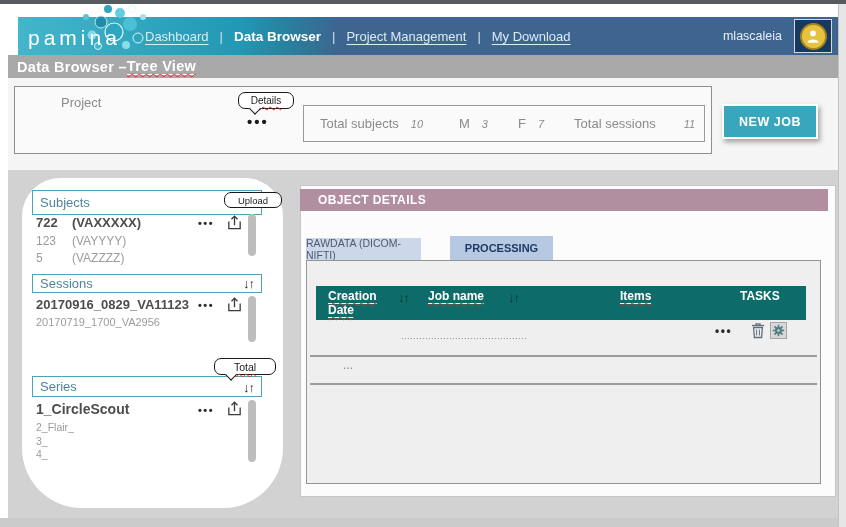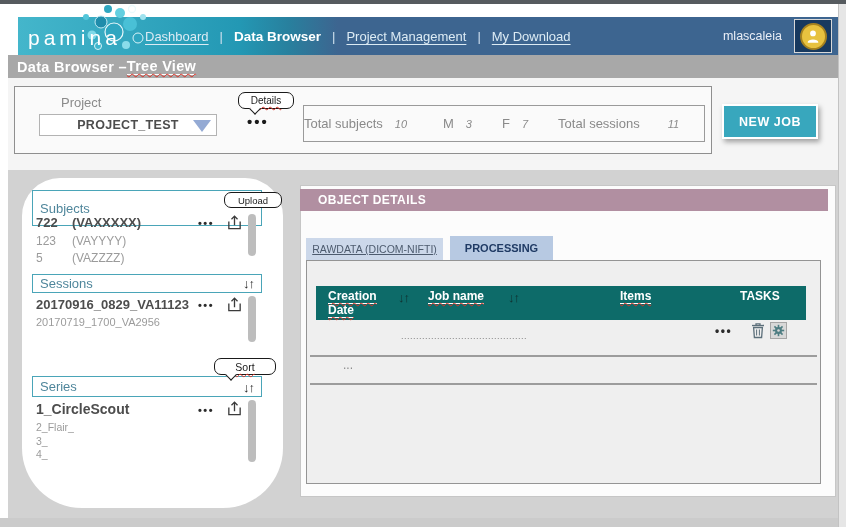--- a/index.html
+++ b/index.html
@@ -42,37 +42,37 @@
   .project-select .sel-text { font-size:12.5px; font-weight:bold; color:#4d4d4d; letter-spacing:.3px; }
   .dd-arrow { position:absolute; right:5px; top:5px; width:0; height:0; border-left:9px solid transparent; border-right:9px solid transparent; border-top:12px solid #94aad4; }
 
   .chip { position:absolute; background:#ffffff; border:1.5px solid #1a1a1a; border-radius:7px;
           display:flex; align-items:center; justify-content:center; font-size:10px; color:#1a1a1a; cursor:pointer; z-index:5; }
   .chip::after { content:""; position:absolute; left:12px; bottom:-4.5px; width:7px; height:7px; background:#ffffff;
                  border-right:1.5px solid #1a1a1a; border-bottom:1.5px solid #1a1a1a; transform:rotate(45deg); }
   .chip-details { left:223px; top:5px; width:56px; height:17px; }
   .panel-dots { position:absolute; left:232px; top:26px; font-size:15px; font-weight:bold; color:#1a1a1a; letter-spacing:2px; cursor:pointer; }
 
-  .stats-box { position:absolute; left:288px; top:18px; width:402px; height:37px; border:1px solid #9a9a9a; display:flex; align-items:center; padding-left:0; }
+  .stats-box { position:absolute; left:288px; top:18px; width:402px; height:37px; border:1px solid #9a9a9a; display:flex; align-items:center; padding-left:16px; }
   .s-label { color:#8a8a8a; font-size:13px; white-space:nowrap; }
   .s-val { color:#8a8a8a; font-size:11px; margin-left:12px;font-style:italic; }
   .mL36 { margin-left:36px; } .mL30 { margin-left:30px; } .mL28 { margin-left:28px; }
 
   .new-job { position:absolute; left:714px; top:26px; width:96px; height:35px; background:#38a7bd; border:2px solid #ffffff;
              box-shadow:2px 3px 5px rgba(0,0,0,.35); color:#ffffff; font-weight:bold; font-size:12.5px; letter-spacing:.5px;
              font-family:"Liberation Sans", sans-serif; cursor:pointer; }
 
   
   .main-area { position:absolute; left:8px; top:170px; width:830px; height:348px; background:#d2d2d2; }
 
   
   .left-card { position:absolute; left:14px; top:8px; width:261px; height:330px; background:#ffffff; border-radius:38px 38px 60px 60px; }
   .tree-box { position:absolute; left:10px; width:230px; border:1px solid #4aa5b8; background:#ffffff; display:flex; align-items:center; padding:0 7px; }
   .tree-box .box-label { color:#4f869b; font-size:13px; }
-  .box-subjects { top:12px; height:36px; }
+  .box-subjects { top:12px; height:25px; }
   .box-sessions { top:96px; height:19px; }
   .box-series   { top:198px; height:21px; }
   .box-sort-icon { position:absolute; right:7px; top:1px; font-size:13px; font-weight:bold; color:#222; letter-spacing:-1px; cursor:pointer; }
   .chip-upload { left:202px; top:14px; width:58px; height:16px; font-size:9.5px; }
   .chip-upload::after { display:none; }
   .chip-sort { left:192px; top:180px; width:62px; height:17px; font-size:10.5px; }
 
   .t-row { position:absolute; left:14px; display:flex; white-space:nowrap; }
   .t-bold { font-weight:bold; color:#4d4d4d; }
   .t-dim  { color:#9b9b9b; }
@@ -80,21 +80,21 @@
   .list-dots { position:absolute; left:176px; font-size:11px; font-weight:bold; color:#2b2b2b; letter-spacing:1.5px; cursor:pointer; }
   .upload-ic { position:absolute; left:204px; cursor:pointer; }
   .vscroll { position:absolute; left:226px; width:8px; background:#bdbdbd; border-radius:4px; cursor:pointer; }
 
   
   .right-panel { position:absolute; left:292px; top:15px; width:536px; height:312px; background:#fcfcfc; border:1px solid #c6c6c6; }
   .od-bar { position:absolute; left:-1px; top:3px; width:528px; height:22px; background:#b18fa1; color:#ffffff;
             font-weight:bold; font-size:12px; letter-spacing:.4px; display:flex; align-items:center; padding-left:18px; }
   .od-title { position:absolute; left:0; top:31px; width:100%; text-align:center; color:#c09b3a; font-size:15px; letter-spacing:.3px; }
   .tab { position:absolute; display:flex; align-items:center; justify-content:center; cursor:pointer; }
-  .tab-raw  { left:5px; top:52px; width:137px; height:22px; background:#ccd8ea; color:#4d5b6e; font-size:10.5px;text-decoration:underline; }
+  .tab-raw  { left:5px; top:52px; width:115px; height:22px; background:#ccd8ea; color:#4d5b6e; font-size:10.5px; }
   .tab-proc { left:149px; top:50px; width:103px; height:24px; background:#b7c9e2; color:#1f3a64; font-size:11px; font-weight:bold; }
 
   .table-area { position:absolute; left:5px; top:74px; width:515px; height:224px; background:#efefef; border:1px solid #949494; }
   .thead { position:absolute; left:9px; top:25px; width:490px; height:34px; background:#0d6b69; color:#ffffff; font-weight:bold; font-size:12px; }
   .th { position:absolute; top:3px; }
   .th .ulw { border-bottom:1px solid #ffffff; }
   .th-c1 { left:12px; width:66px; line-height:14px; }
   .th-sort1 { left:82px; top:4px; }
   .th-c2 { left:112px; }
   .th-sort2 { left:192px; top:4px; }
@@ -157,24 +157,20 @@
   </div>
 
   <div class="title-bar">
     <span>Data Browser – </span>
     <span class="ul-white"><span class="wavy">Tree View</span></span>
   </div>
 
   <div class="content-top">
     <div class="project-panel">
       <div class="project-label">Project</div>
-      <div class="project-select">
-        <span class="sel-text">PROJECT_TEST</span>
-        <span class="dd-arrow"></span>
-      </div>
       <div class="chip chip-details">
         <span class="wavy">Details</span>
       </div>
       <div class="panel-dots">•••</div>
       <div class="stats-box">
         <span class="s-label">Total subjects</span>
         <span class="s-val">10</span>
         <span class="s-label mL36">M</span>
         <span class="s-val">3</span>
         <span class="s-label mL30">F</span>
@@ -226,21 +222,21 @@
       <svg class="upload-ic" style="top:118px;" width="17" height="17" viewBox="0 0 18 18">
         <path d="M3 8 V15.5 H15 V8" fill="none" stroke="#3b3b3b" stroke-width="1.4"></path>
         <path d="M9 12 V2.5 M5.8 5.5 L9 2.2 L12.2 5.5" fill="none" stroke="#3b3b3b" stroke-width="1.4"></path>
       </svg>
       <div class="vscroll" style="top:118px; height:46px;"></div>
       <div class="t-row t-dim" style="top:138px; font-size:11px;">
         <span>20170719_1700_VA2956</span>
       </div>
 
       <div class="chip chip-sort">
-        <span class="wavy">Sort</span>
+        <span class="wavy">Total</span>
       </div>
       <div class="tree-box box-series">
         <span class="box-label">Series</span>
         <span class="box-sort-icon" style="top:3px;">↓↑</span>
       </div>
       <div class="t-row t-bold" style="top:223px; font-size:14px;">
         <span>1_CircleScout</span>
       </div>
       <div class="list-dots" style="top:226px;">•••</div>
       <svg class="upload-ic" style="top:222px;" width="17" height="17" viewBox="0 0 18 18">

